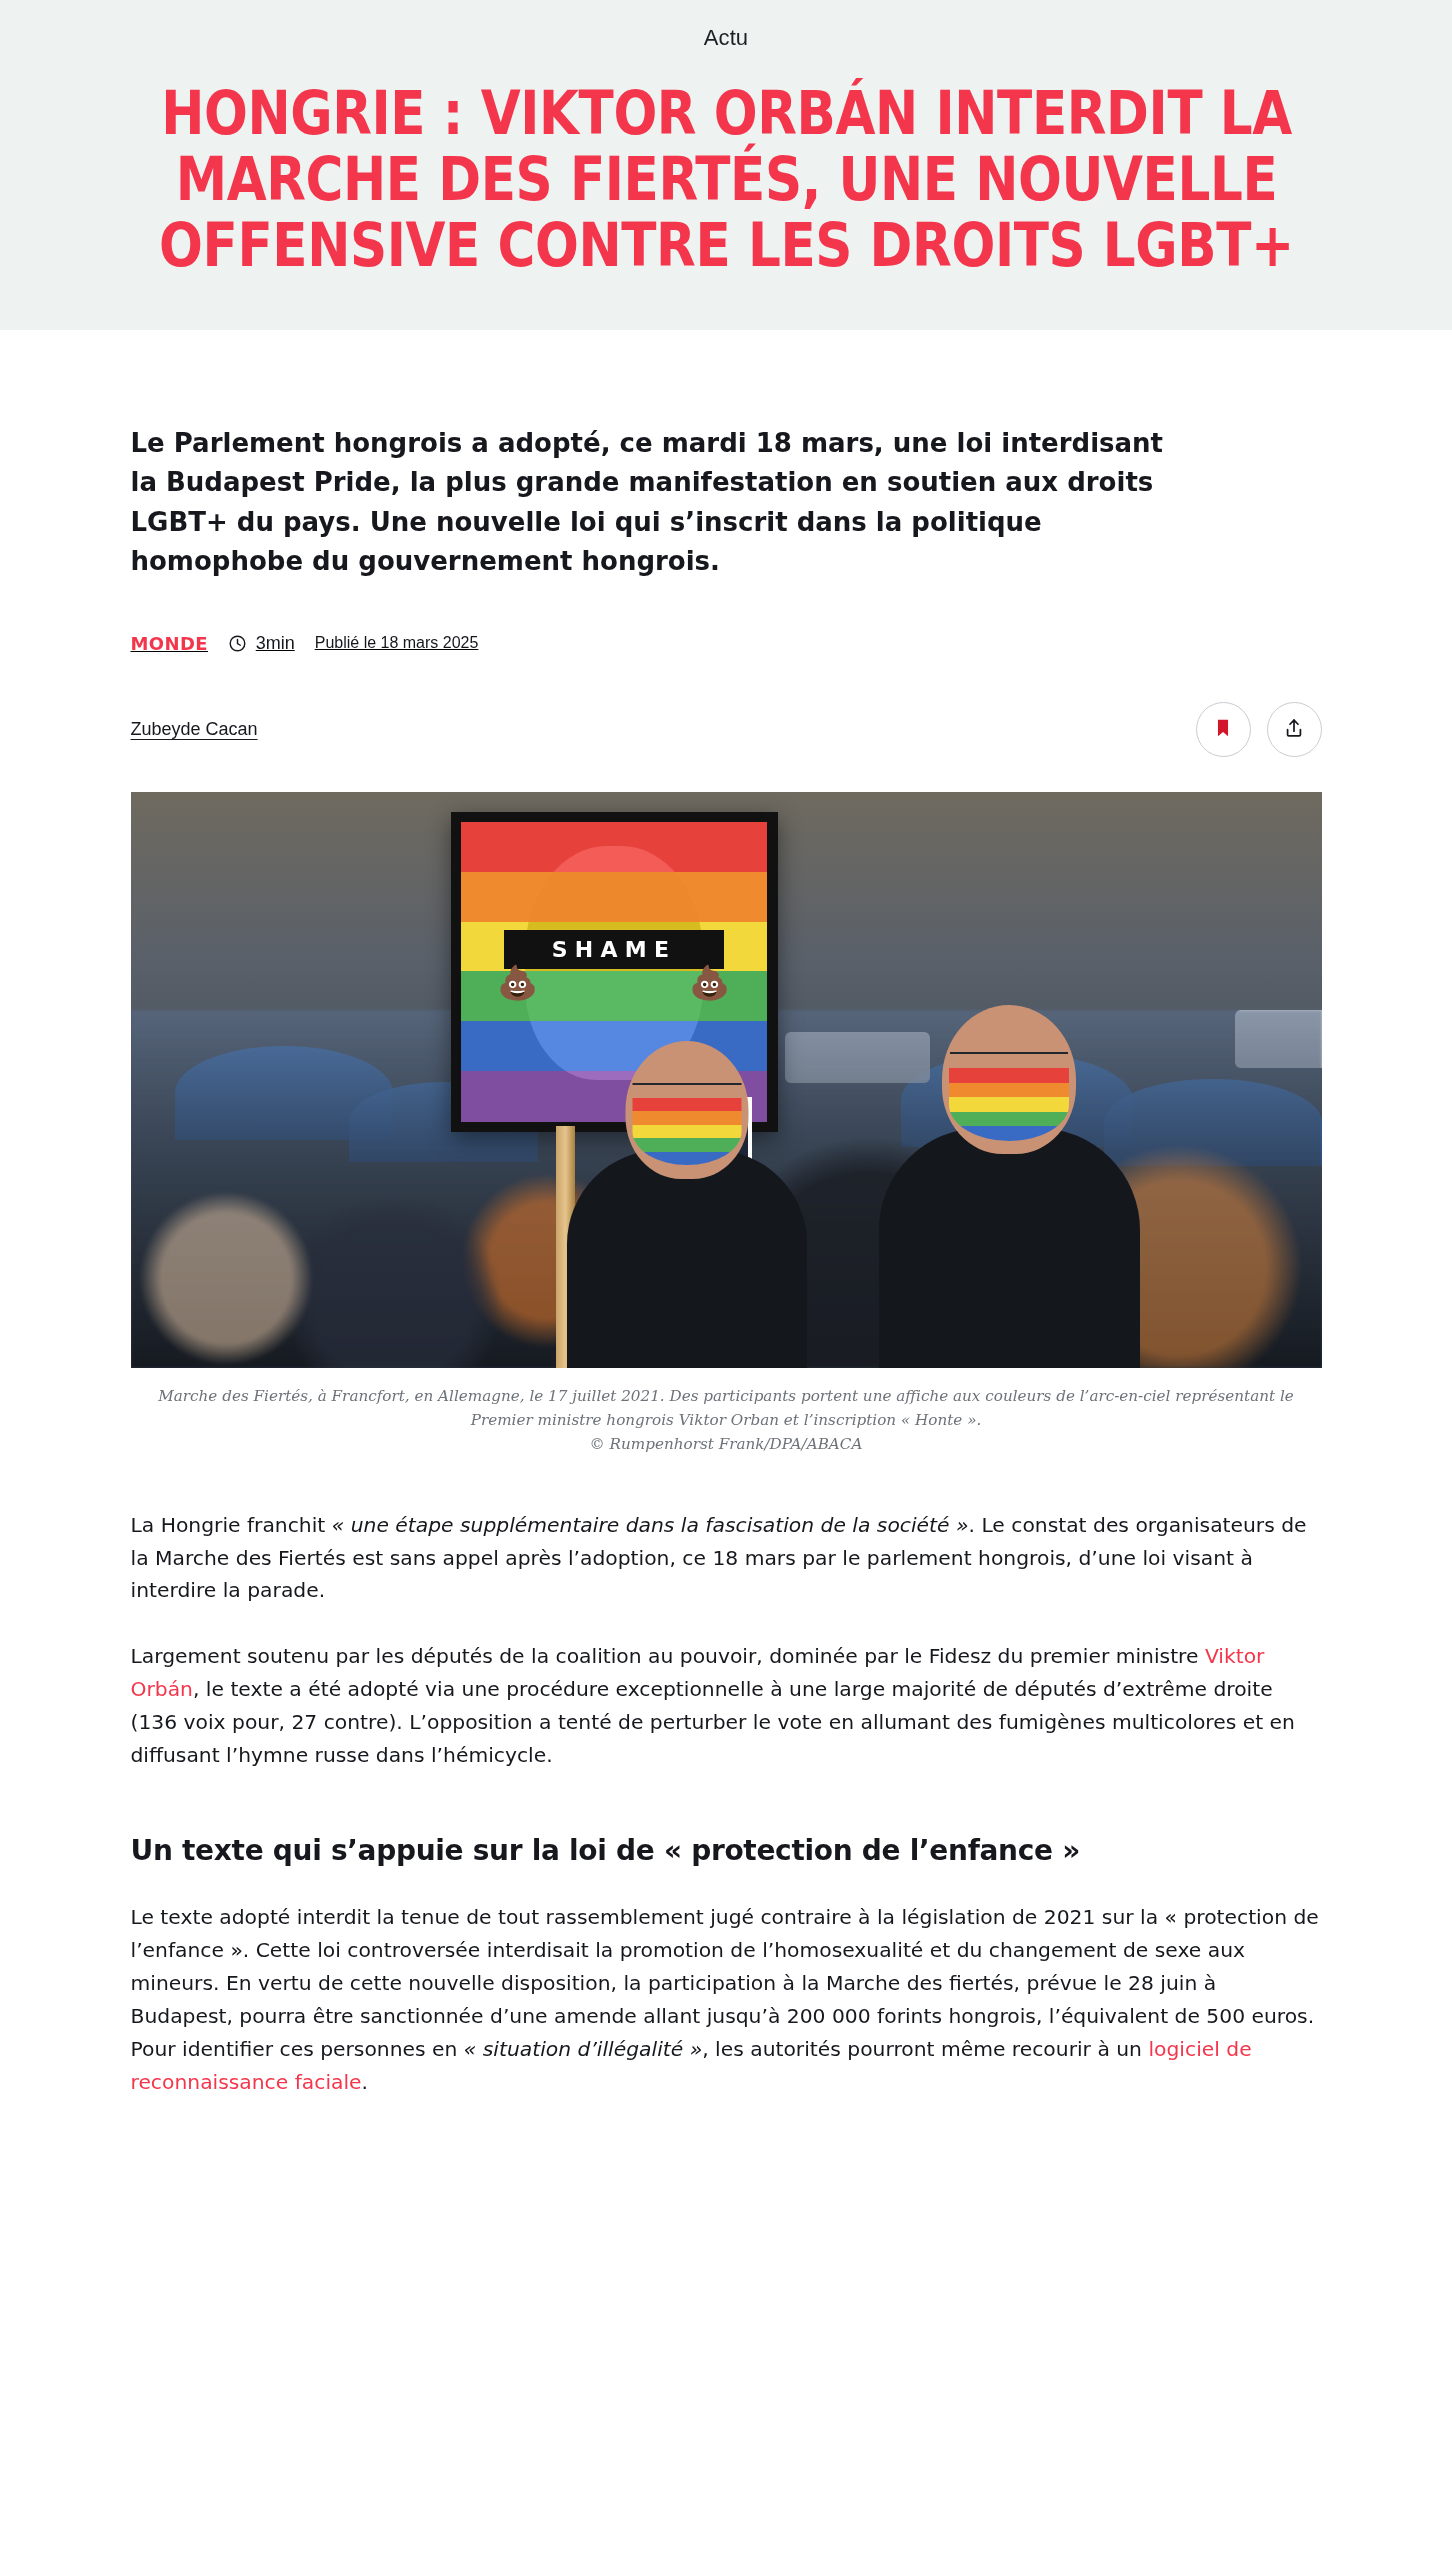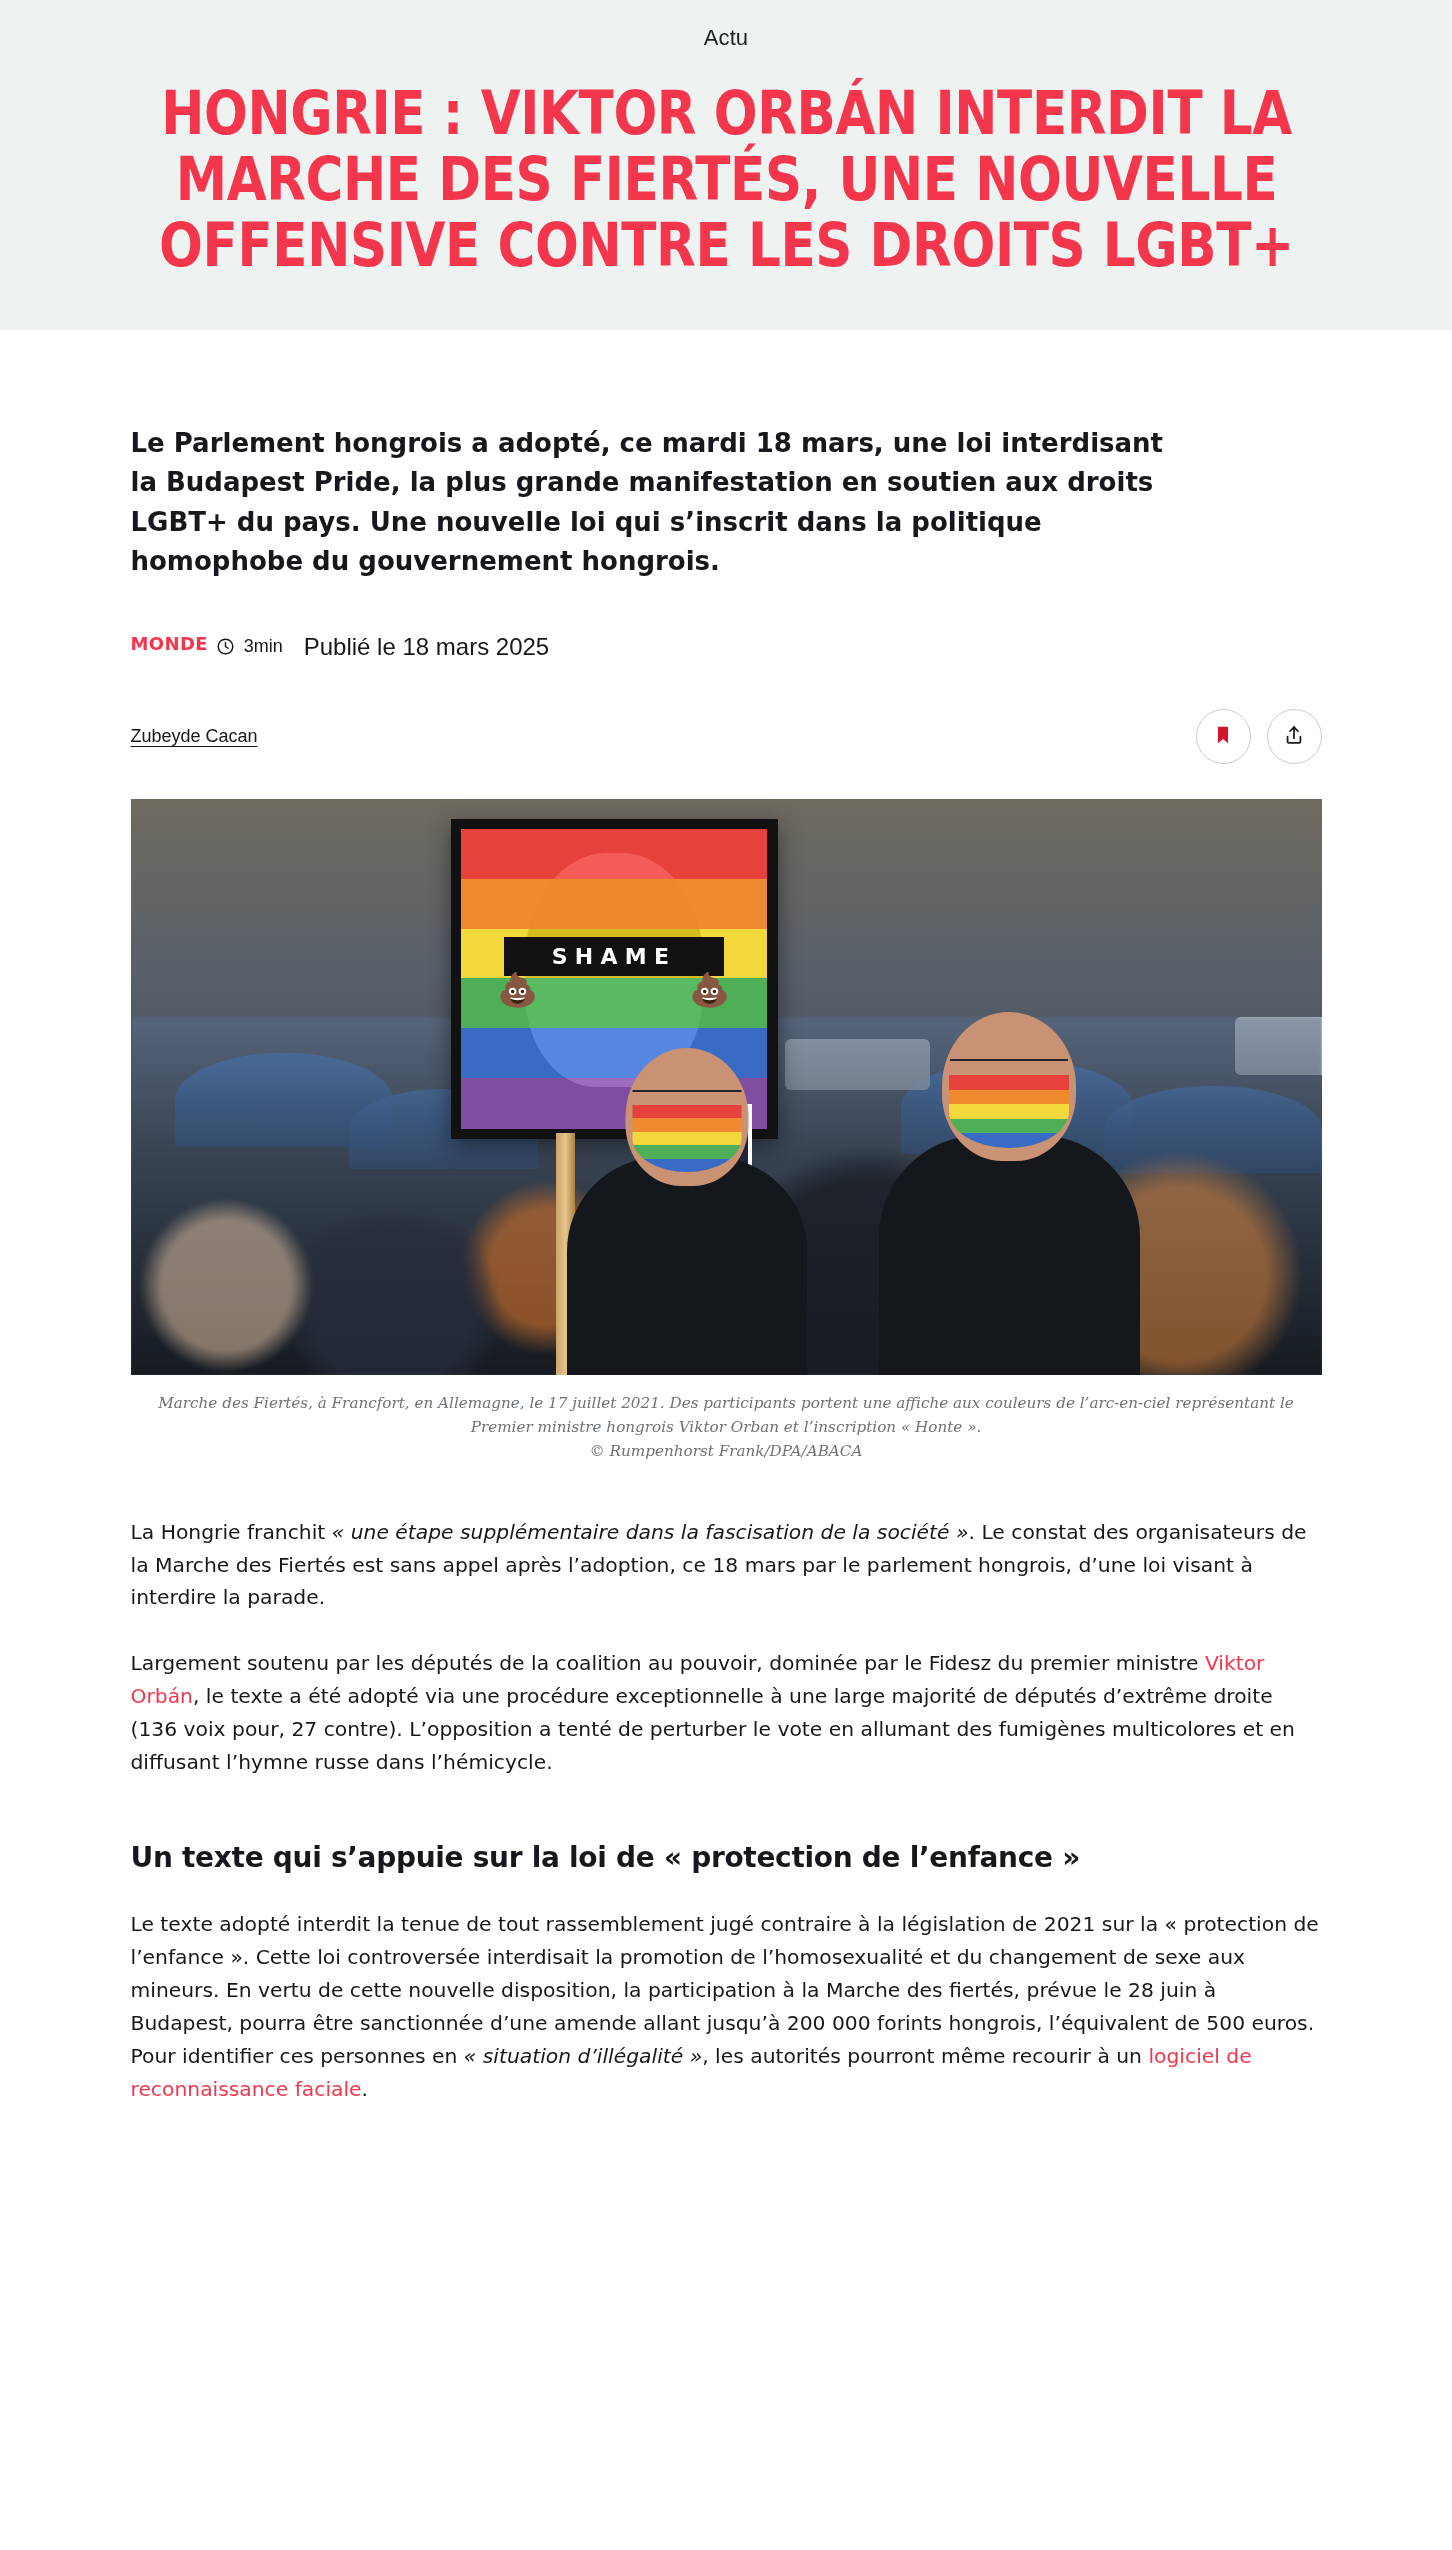--- a/index.html
+++ b/index.html
@@ -54,22 +54,24 @@
     line-height: 1.52;
     font-weight: 700;
     color: #16181d;
     margin: 94px 0 18px 0;
     max-width: 1060px;
     font-family: "DejaVu Sans", sans-serif;
   }
 
   .meta-row {
     display: flex;
-    gap: 8px;
+    align-items: center;
+    gap: 20px;
     margin-top: 51px;
+    text-decoration: underline;
   }
   .meta-section {
     color: #f4364c;
     font-weight: 800;
     font-size: 18px;
     letter-spacing: 0.4px;
     text-transform: uppercase;
     font-family: "DejaVu Sans", sans-serif;
   }
   .meta-time {
@@ -78,22 +80,21 @@
     gap: 8.7px;
     color: #16181d;
     font-size: 18px;
   }
   .clock-icon {
     width: 19px; height: 19px;
     display: inline-block;
   }
   .meta-date {
     color: #16181d;
-    font-size: 24px;
-    margin-left: 13px;
+    font-size: 16px;
   }
 
   .author-row {
     display: flex;
     align-items: center;
     justify-content: space-between;
     margin-top: 48px;
   }
   .author-name {
     font-size: 18px;

